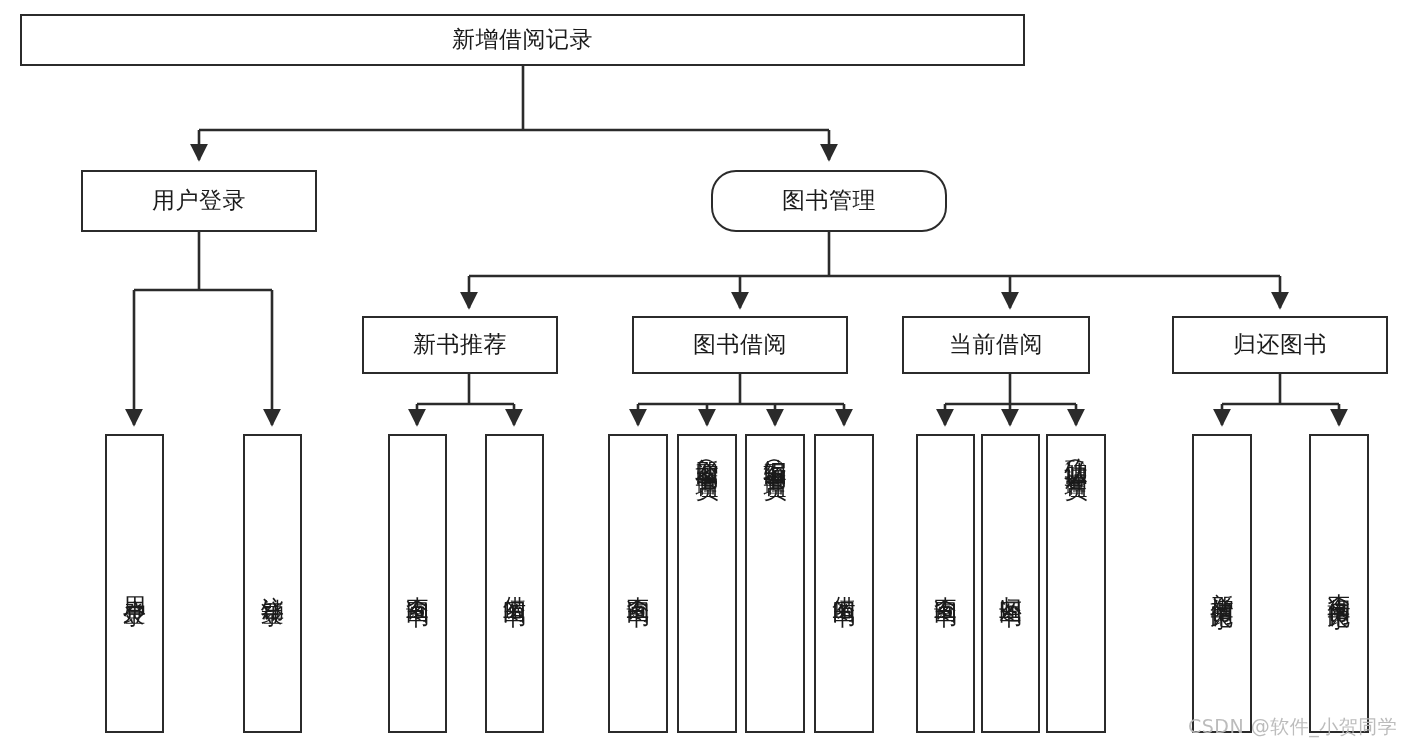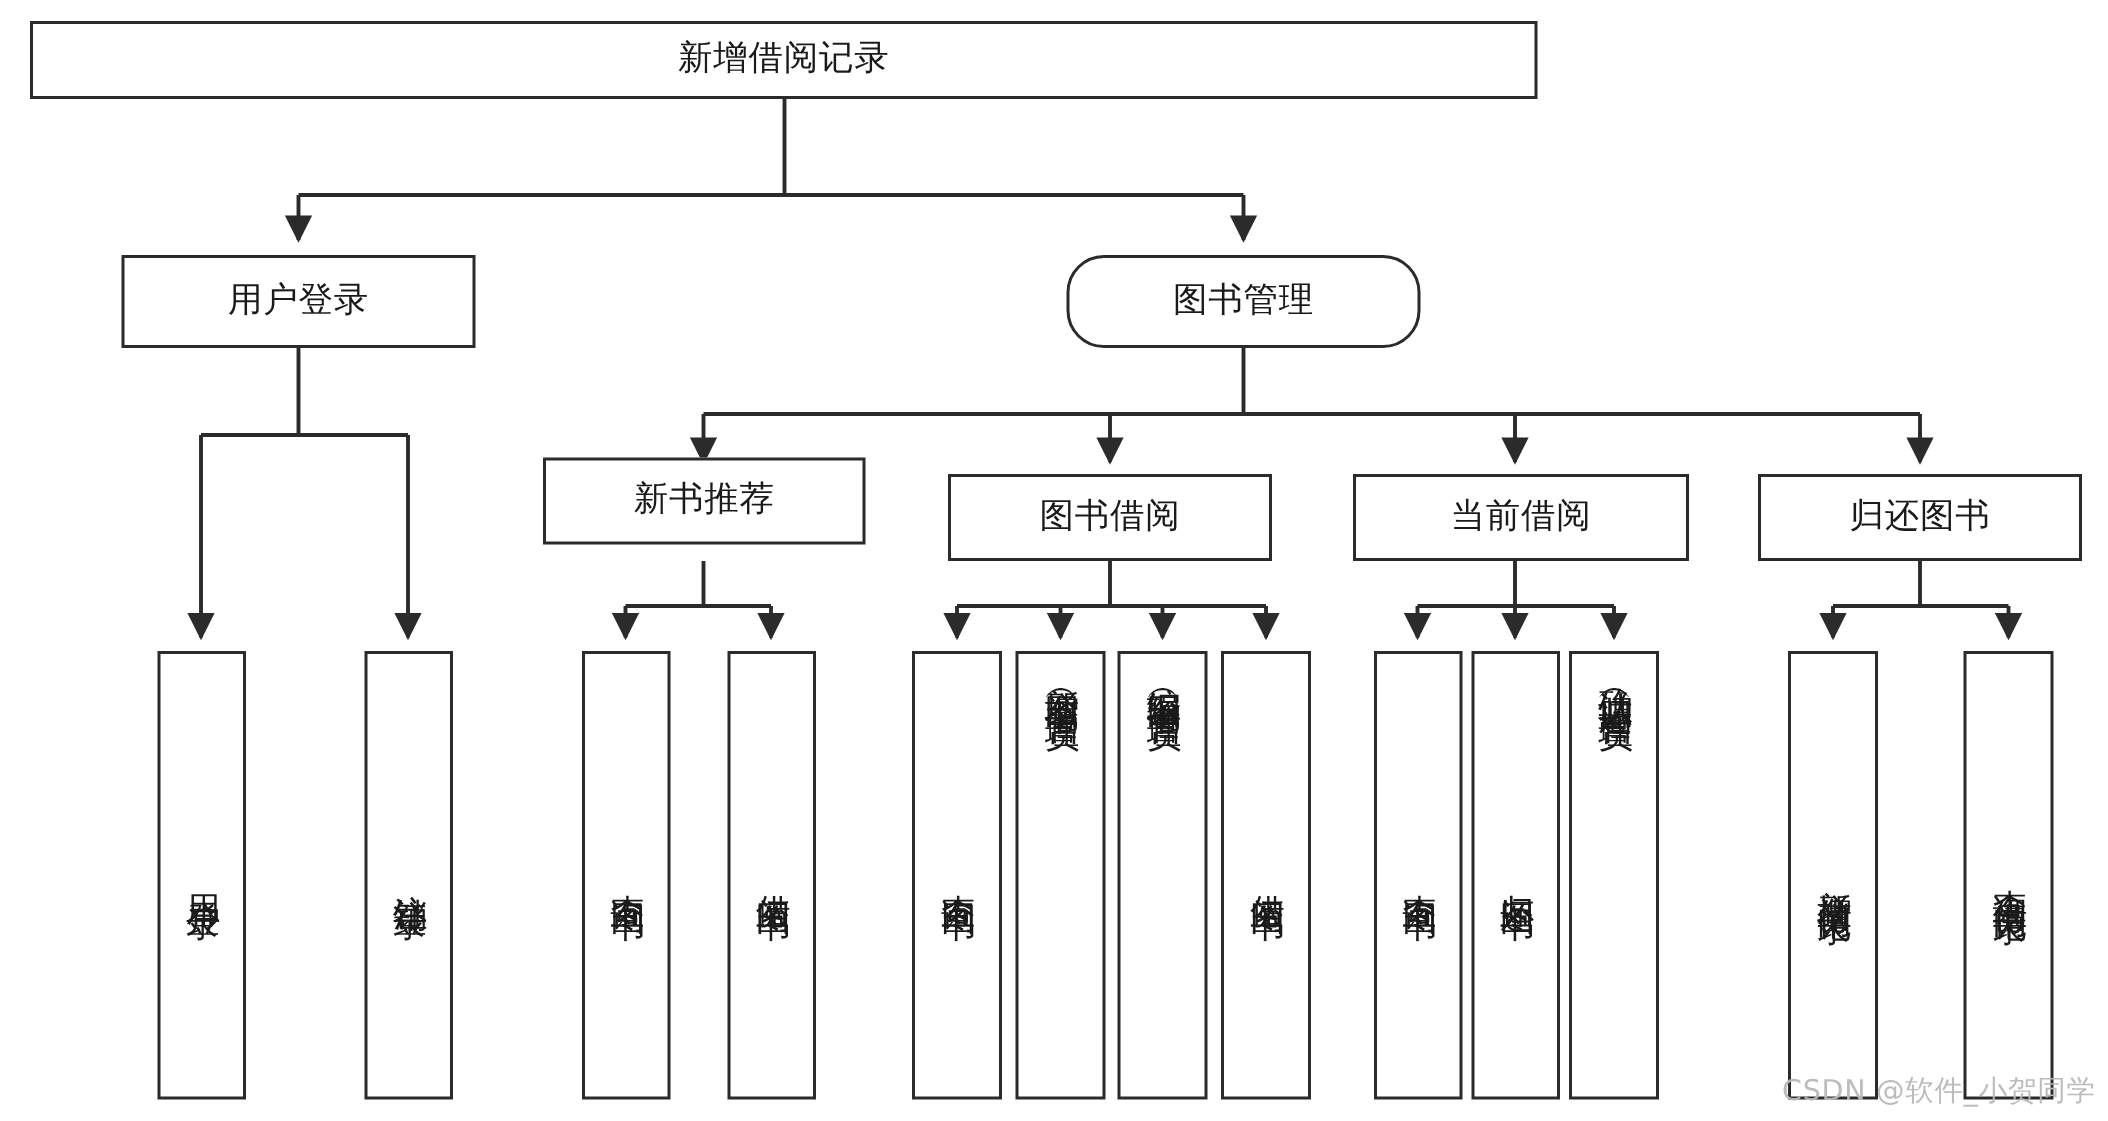--- a/index.html
+++ b/index.html
@@ -144,29 +144,29 @@
   </div>
 
   <div class="node horiz" style="left:81px; top:170px; width:236px; height:62px;">
     <span class="label">用户登录</span>
   </div>
 
   <div class="node horiz" style="left:711px; top:170px; width:236px; height:62px;border-radius:25px;">
     <span class="label">图书管理</span>
   </div>
 
-  <div class="node horiz" style="left:362px; top:305px; width:215px; height:58px;">
+  <div class="node horiz" style="left:362px; top:316px; width:196px; height:58px;">
     <span class="label">新书推荐</span>
   </div>
 
   <div class="node horiz" style="left:632px; top:316px; width:216px; height:58px;">
     <span class="label">图书借阅</span>
   </div>
 
-  <div class="node horiz" style="left:902px; top:316px; width:224px; height:58px;">
+  <div class="node horiz" style="left:902px; top:316px; width:188px; height:58px;">
     <span class="label">当前借阅</span>
   </div>
 
   <div class="node horiz" style="left:1172px; top:316px; width:216px; height:58px;">
     <span class="label">归还图书</span>
   </div>
 
   <div class="node vert centered" style="left:105px; top:434px; width:59px; height:299px;">
     <span class="label">用户登录</span>
   </div>

